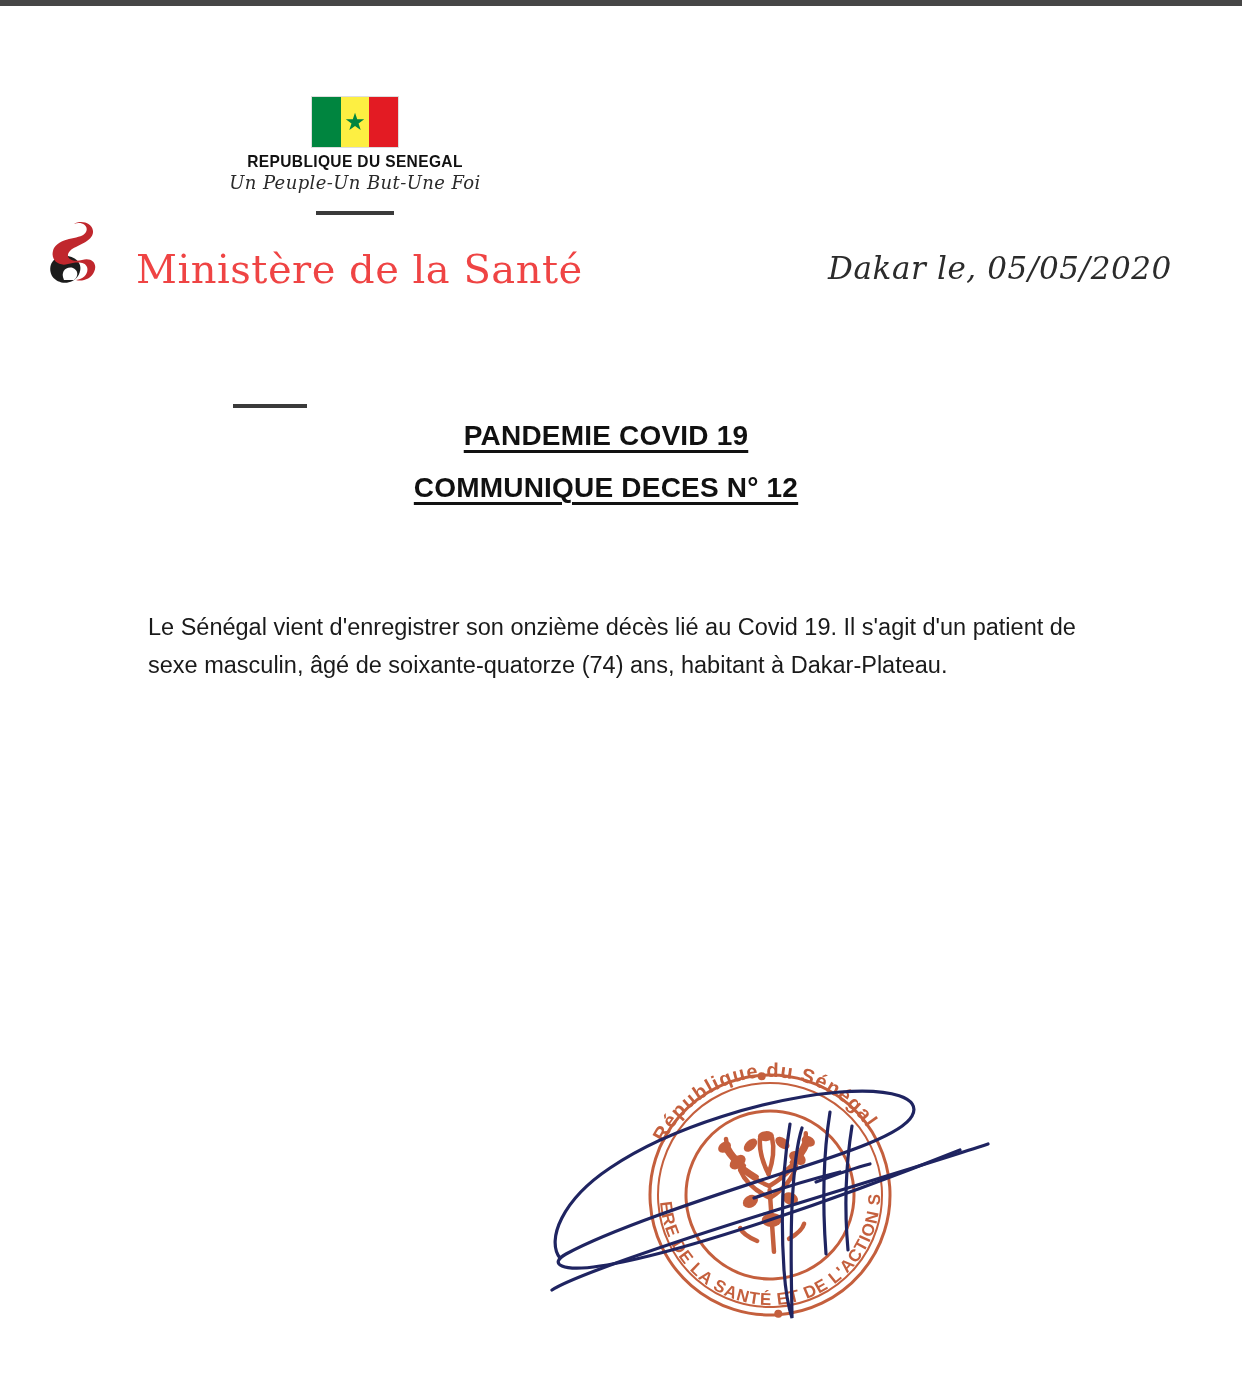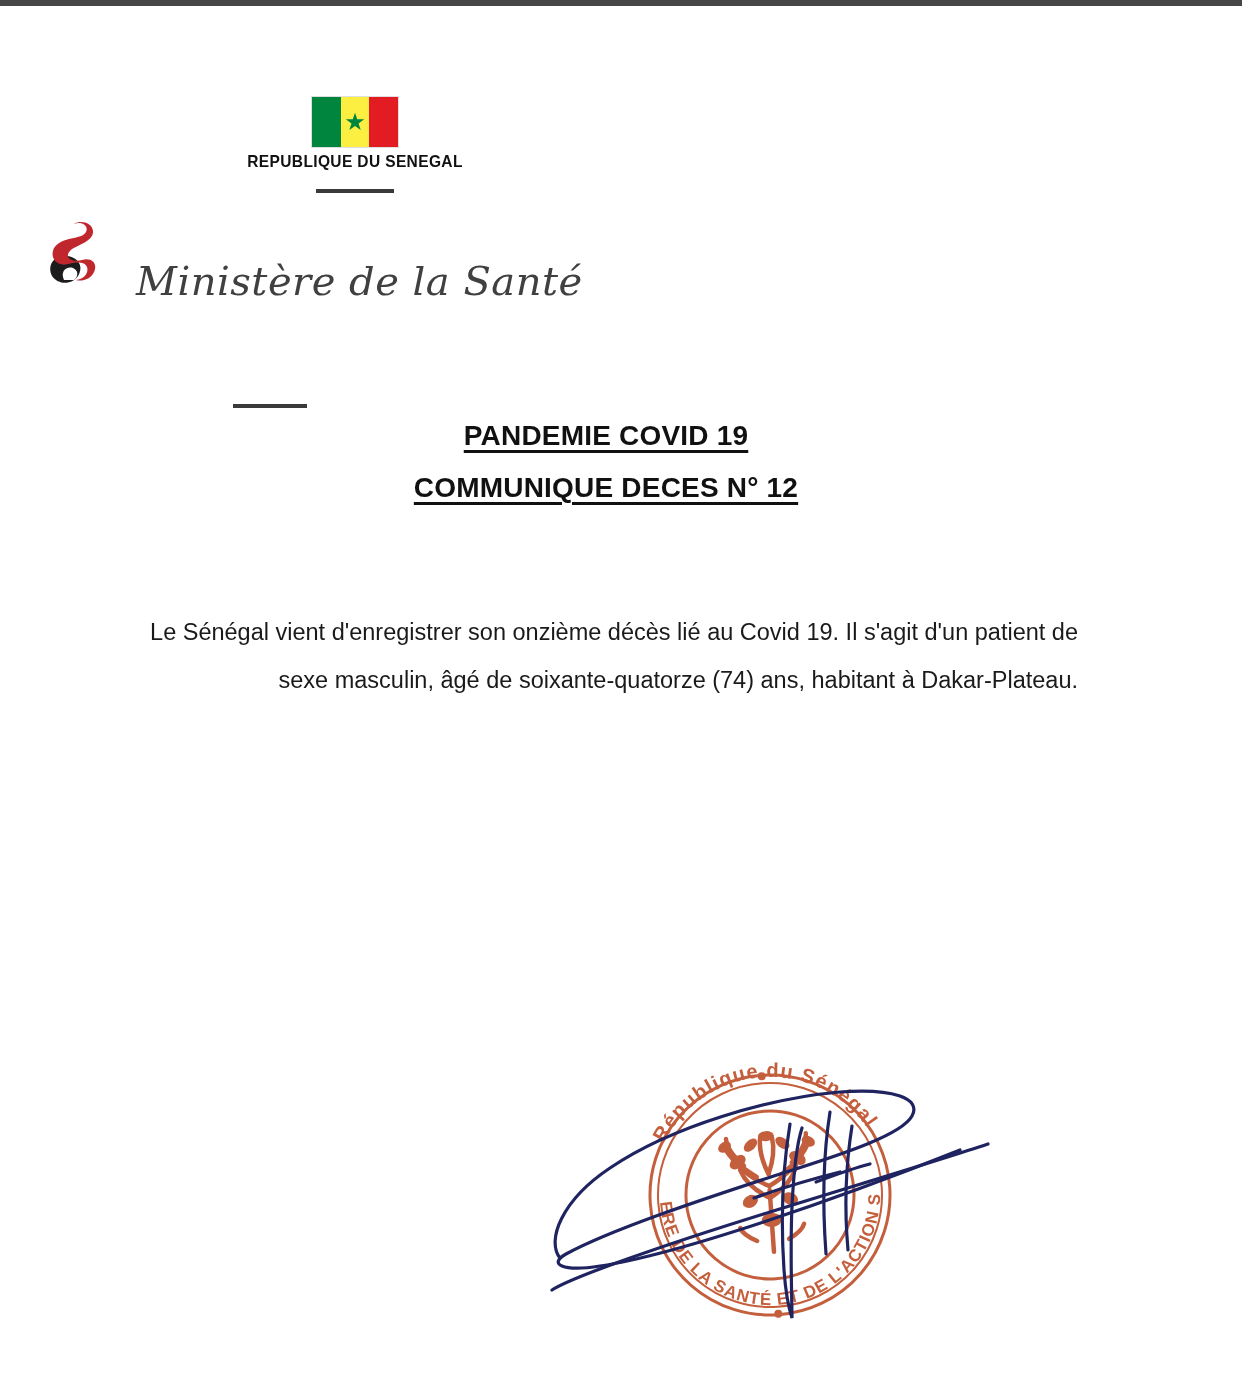--- a/index.html
+++ b/index.html
@@ -87,26 +87,24 @@
     left: 42px;
     width: 70px;
     height: 72px;
   }
 
   .ministry-line1 {
     position: absolute;
     top: 246px;
     left: 136px;
     font-family: "DejaVu Serif", "Liberation Serif", serif;
-    font-style: italic;
     font-size: 40px;
-    color: #404040;
+    color: #ef4444;
     letter-spacing: 0.5px;
     white-space: nowrap;
-    margin-top: 12px;
   }
   .ministry-line2 {
     position: absolute;
     top: 340px;
     left: 136px;
     font-family: "DejaVu Serif", "Liberation Serif", serif;
     font-style: italic;
     font-size: 33px;
     color: #1d1d1d;
     letter-spacing: 0.5px;
@@ -157,24 +155,24 @@
   
   .body-text {
     position: absolute;
     top: 608px;
     left: 148px;
     width: 930px;
   }
   .para {
     font-family: "Liberation Sans", sans-serif;
     font-size: 23.5px;
-    line-height: 48px;
+    line-height: 38px;
     color: #1a1a1a;
     margin: 0 0 34px 0;
-    text-align: right;
+    text-align: left;
   }
 
   
   .sig-area {
     position: absolute;
     top: 1040px;
     left: 540px;
     width: 460px;
     height: 300px;
   }
@@ -195,40 +193,42 @@
     <div class="flag">
       <div class="flag-band flag-green"></div>
       <div class="flag-band flag-yellow">
         <span class="flag-star">★</span>
       </div>
       <div class="flag-band flag-red"></div>
     </div>
 
     <div class="republic">REPUBLIQUE DU SENEGAL</div>
 
+    <div class="motto">Un Peuple-Un But-Une Foi</div>
 
     <div class="rule"></div>
   </div>
 
   <div class="ministry-logo">
     <svg width="70" height="72" viewBox="0 0 70 72" xmlns="http://www.w3.org/2000/svg">
       <path d="M10 58 C4 46, 14 36, 26 38 C36 40, 42 48, 36 58 C31 66, 17 68, 10 58 Z" fill="#1C1C1C"></path>
       <path d="M22 62 C18 54, 24 48, 31 50 C36 52, 37 58, 32 62 Z" fill="#FFFFFF"></path>
       <path d="M12 30 C20 18, 40 22, 44 14 C47 8, 40 3, 32 6 C38 2, 50 4, 51 13
                C52 24, 34 27, 28 33 C22 39, 30 45, 40 42 C50 39, 56 46, 52 54
                C49 61, 40 64, 34 62 C42 61, 47 55, 45 49 C43 43, 33 44, 26 46
                C16 49, 7 41, 12 30 Z" fill="#C0272D"></path>
     </svg>
   </div>
 
   <div class="ministry-line1">Ministère de la Santé</div>
 
 
   <div class="rule2"></div>
 
+  <div class="dateline">Dakar le, 05/05/2020</div>
 
   <div class="titles">
     <div><span class="doc-title"> PANDEMIE COVID 19</span></div>
     <div><span class="doc-title second">COMMUNIQUE DECES N° 12</span></div>
   </div>
 
   <div class="body-text">
     <p class="para">Le Sénégal vient d'enregistrer son onzième décès lié au Covid 19. Il s'agit d'un patient de sexe masculin, âgé de soixante-quatorze (74) ans, habitant à Dakar-Plateau.</p>
   </div>
 

